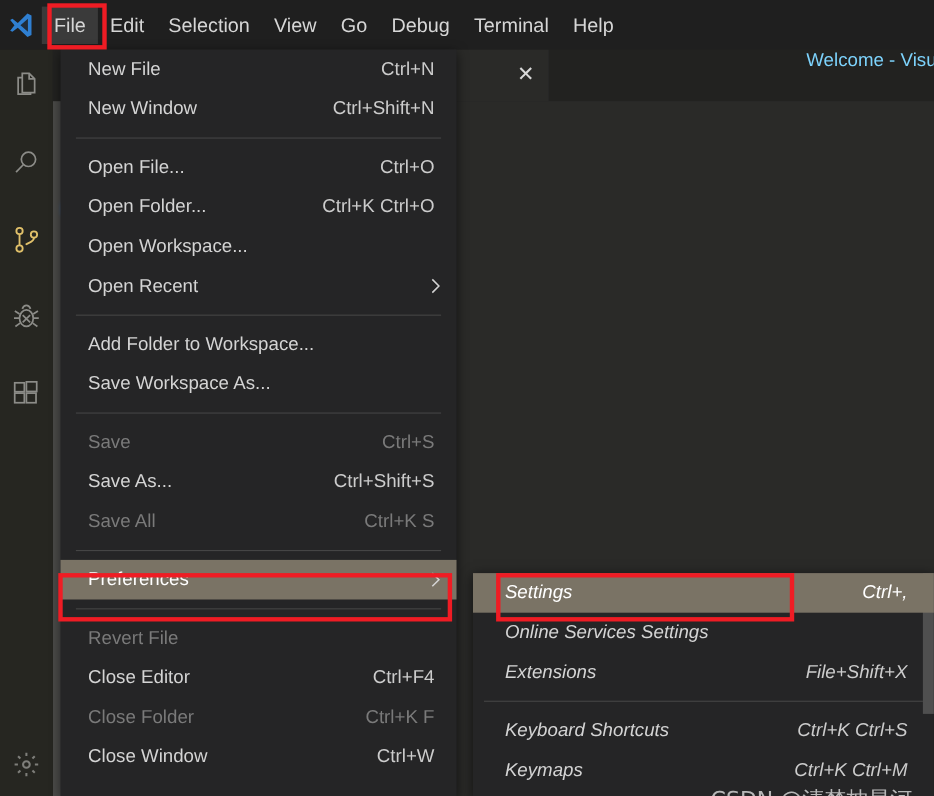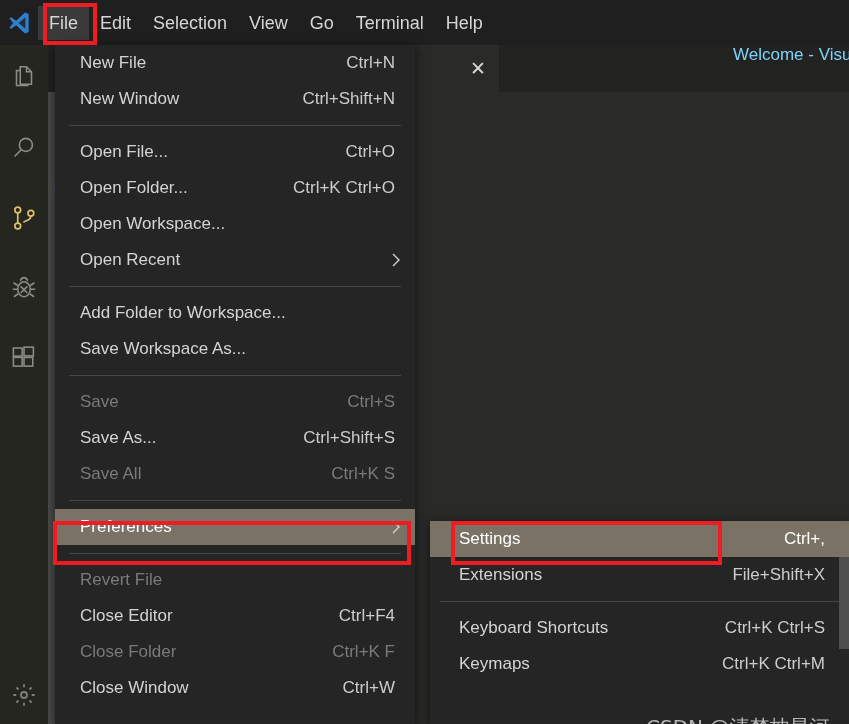--- a/index.html
+++ b/index.html
@@ -78,21 +78,21 @@
     position:absolute; background:#252526; z-index:20;
     box-shadow:0 2px 10px rgba(0,0,0,.6);
   }
   #file-menu{ left:55px; top:45px; width:360px; height:679px; }
   #prefs-menu{ left:430px; top:521px; width:419px; height:203px; }
 
   .menu-row{
     position:relative; height:36px; display:flex; align-items:center;
     padding:0 20px 0 25px; font-size:17px; color:#d4d4d4; white-space:nowrap;
   }
-  #prefs-menu .menu-row{ padding-left:29px; padding-right:24px; }
+  #prefs-menu .menu-row{ padding-left:29px; padding-right:24px;font-style:italic; }
   .menu-row .label{ flex:1; }
   .menu-row .keybind{ color:#cccccc; font-size:17px; padding-left:20px; }
   .menu-row.disabled .label,
   .menu-row.disabled .keybind{ color:#7a7a7a; }
   .menu-row.highlight{ background:#7a7365; }
   .menu-row.highlight .label,
   .menu-row.highlight .keybind{ color:#ffffff; }
   .menu-row .submenu-arrow{
     position:absolute; right:14px; top:50%; transform:translateY(-50%);
     width:10px; height:16px;
@@ -139,20 +139,23 @@
         <span>Edit</span>
       </div>
     <div class="menubar-item">
         <span>Selection</span>
       </div>
     <div class="menubar-item">
         <span>View</span>
       </div>
     <div class="menubar-item">
         <span>Go</span>
+      </div>
+    <div class="menubar-item">
+        <span>Debug</span>
       </div>
     <div class="menubar-item">
         <span>Terminal</span>
       </div>
     <div class="menubar-item">
         <span>Help</span>
       </div>
   </div>
 
   <div id="window-title">Welcome - Visu</div>
@@ -323,20 +326,23 @@
 
 <div id="prefs-menu" class="menu">
   <div id="prefs-scrollbar">
       <div class="thumb"></div>
     </div>
 <div class="menu-row highlight">
       <span class="label">Settings</span>
       <span class="keybind">Ctrl+,</span>
     </div>
     <div class="menu-row">
+      <span class="label">Online Services Settings</span>
+    </div>
+    <div class="menu-row">
       <span class="label">Extensions</span>
       <span class="keybind">File+Shift+X</span>
     </div>
     <div class="sep"></div>
     <div class="menu-row">
       <span class="label">Keyboard Shortcuts</span>
       <span class="keybind">Ctrl+K Ctrl+S</span>
     </div>
     <div class="menu-row">
       <span class="label">Keymaps</span>

